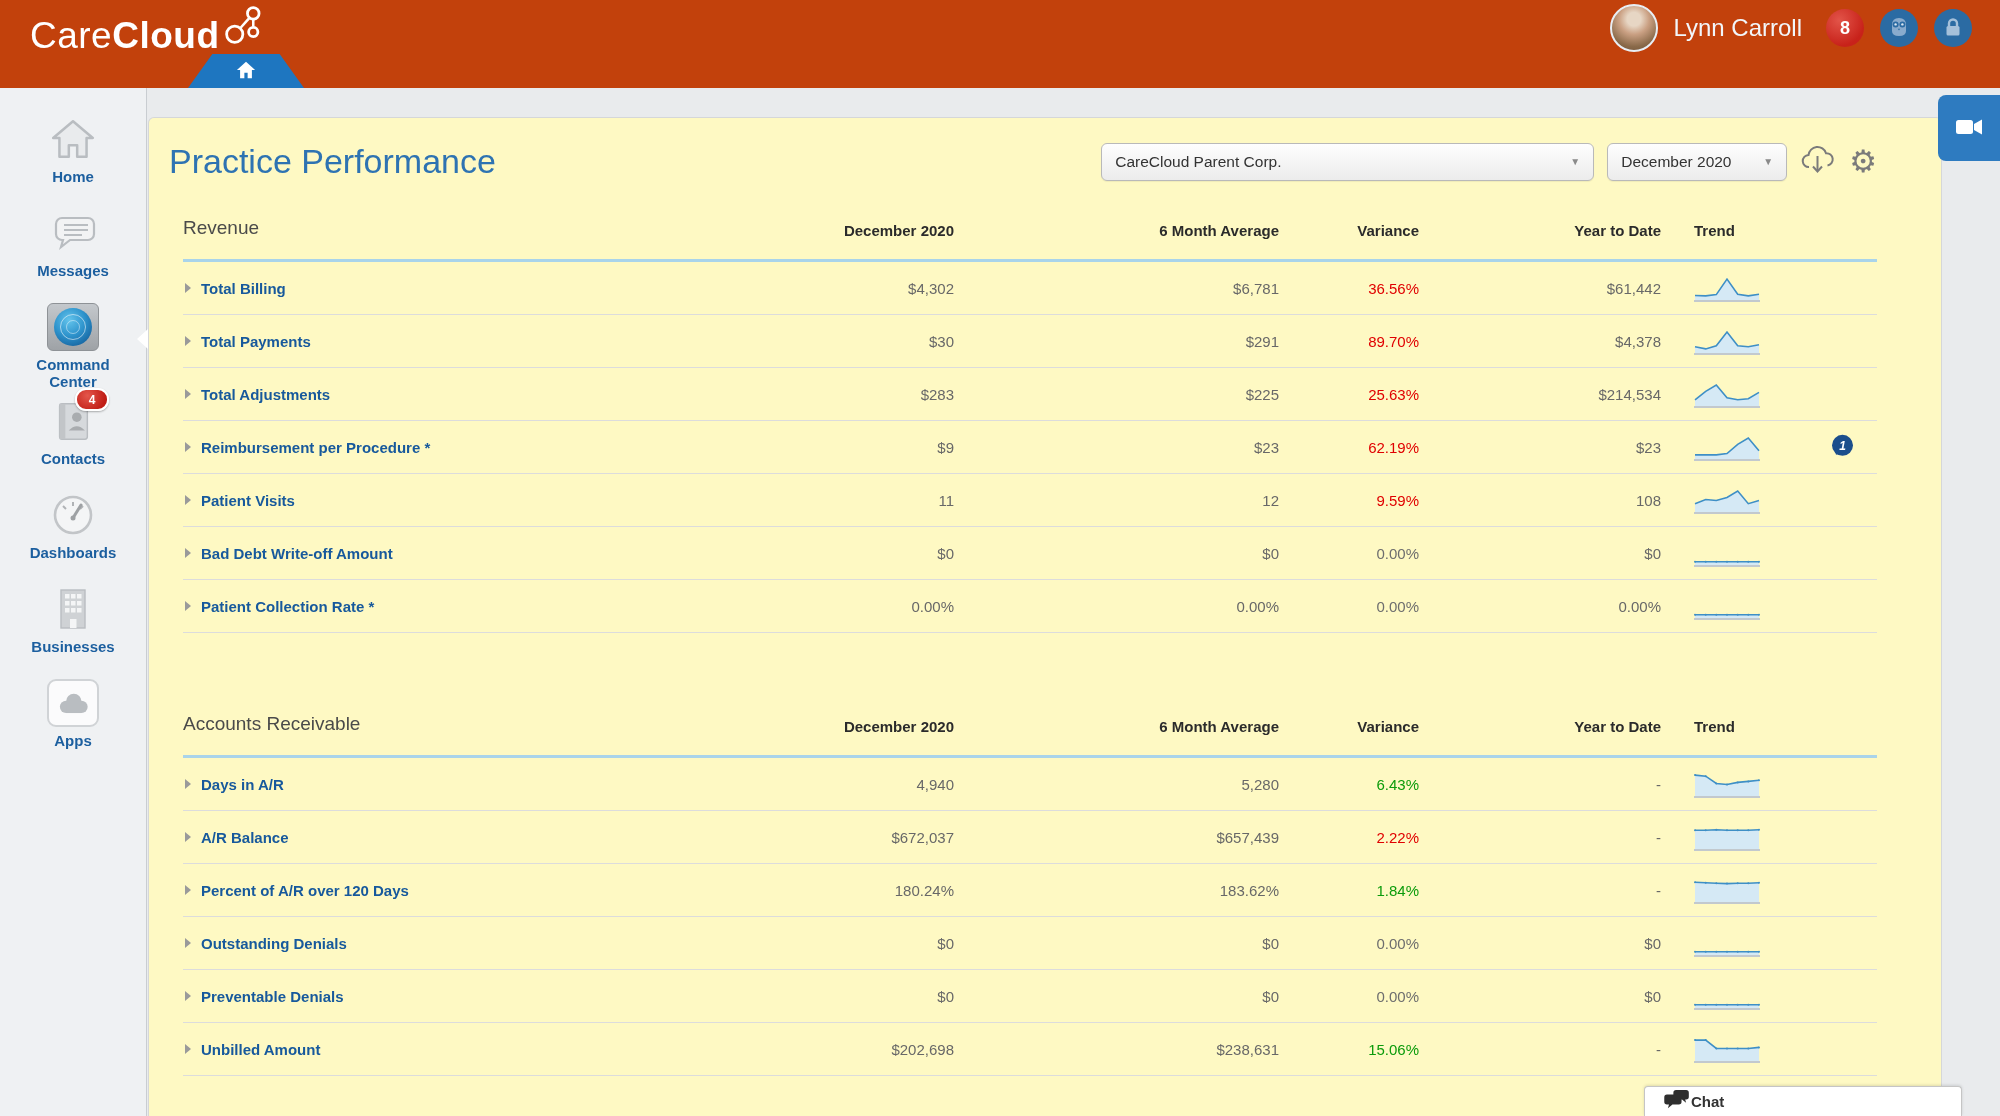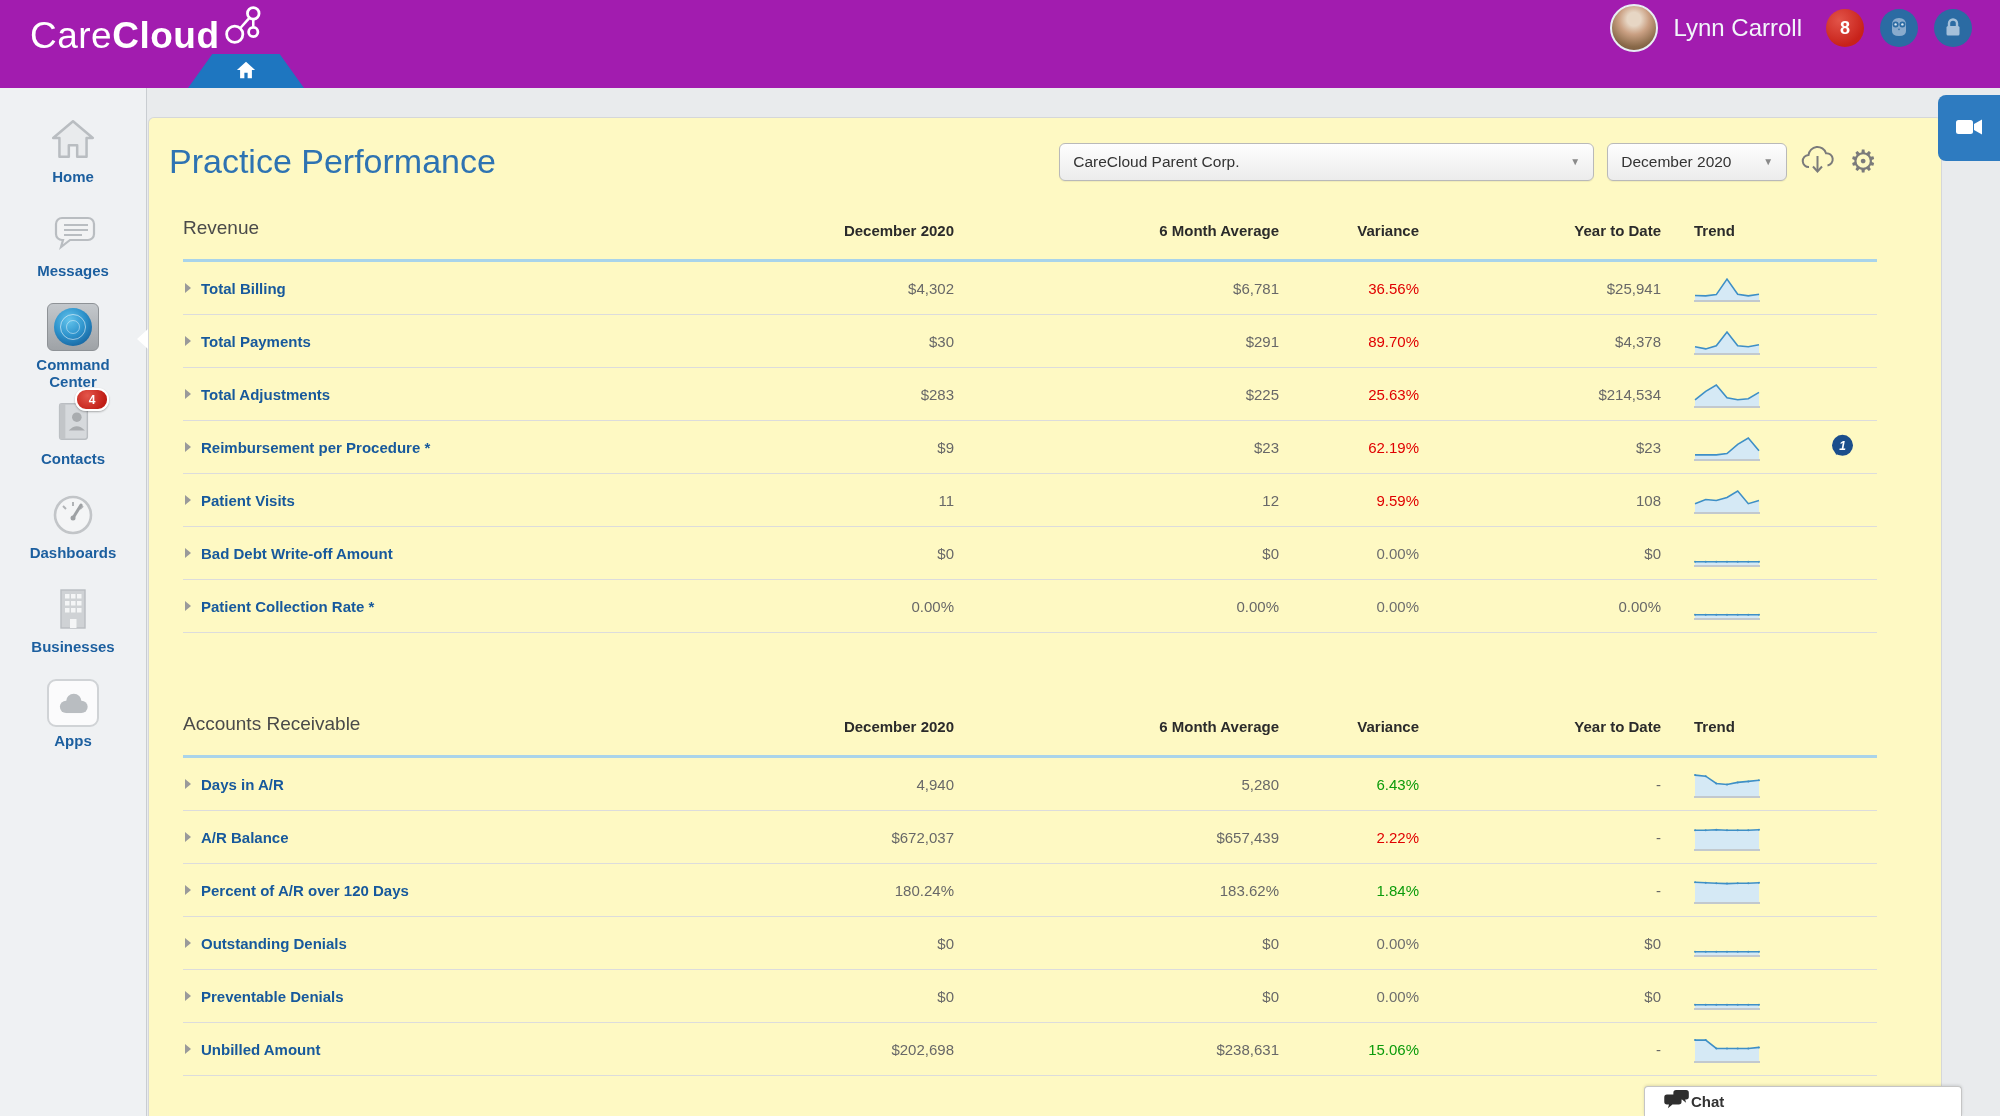--- a/index.html
+++ b/index.html
@@ -1,20 +1,20 @@
 <!DOCTYPE html>
 <html><head>
 <meta charset="utf-8">
 <style>
   html,body{margin:0;padding:0;}
   body{font-family:"Liberation Sans",sans-serif;}
   .app{position:relative;width:2000px;height:1116px;background:#E9EBED;overflow:hidden;}
 
   
-  .topbar{position:relative;height:88px;background:#a21caf;}
+  .topbar{position:relative;height:88px;background:#c2410c;}
   .logo{position:absolute;left:30px;top:10px;display:flex;align-items:flex-start;color:#fff;cursor:pointer;}
   .logo-text{font-size:37px;letter-spacing:.5px;line-height:52px;}
   .logo-care{font-weight:300;}
   .logo-cloud{font-weight:700;}
   .logo svg{margin-left:2px;margin-top:-6px;}
   .topbar-right{position:absolute;right:28px;top:0;height:56px;display:flex;align-items:center;gap:16px;}
   .avatar{width:44px;height:44px;border-radius:50%;border:2px solid #E8EEF4;background:radial-gradient(circle at 50% 30%,#e7d6c4 18%,#caa083 40%,#8a6a4a 72%,#6b4f35);}
   .user-name{color:#F2F6FA;font-size:24px;font-weight:400;margin-right:8px;}
   .circle-btn{width:38px;height:38px;border-radius:50%;display:flex;align-items:center;justify-content:center;border:none;cursor:pointer;}
   .badge-red{background:radial-gradient(circle at 35% 30%,#E25449,#C8221A 70%);color:#fff;font-size:18px;font-weight:700;}
@@ -36,21 +36,21 @@
 
   
   .content{position:absolute;top:88px;left:148px;right:0;bottom:0;padding:29px 58px 0 0;box-sizing:border-box;}
   .card{background:#fef9c3;border:1px solid #D5D7D9;border-bottom:none;border-radius:6px 6px 0 0;min-height:1000px;box-sizing:border-box;}
   .card-head{display:flex;align-items:center;justify-content:space-between;padding:24px 64px 14px 20px;}
   .page-title{margin:0;font-size:34px;font-weight:300;color:#2E73B2;}
   .controls{display:flex;align-items:center;gap:13px;}
   .select{height:38px;border:1px solid #B9B9B9;border-radius:6px;background:linear-gradient(#FEFEFE,#ECECEC);display:flex;align-items:center;justify-content:space-between;padding:0 13px;box-sizing:border-box;cursor:pointer;box-shadow:0 1px 1px rgba(0,0,0,.06);}
   .select .sel-text{font-size:15.5px;color:#333;}
   .select .caret{font-size:10px;color:#8a8a8a;margin-left:10px;}
-  .sel-company{width:535px;}
+  .sel-company{width:493px;}
   .sel-period{width:180px;}
   .icon-btn{background:none;border:none;padding:0;cursor:pointer;display:flex;align-items:center;justify-content:center;}
   .gear-glyph{font-size:31px;color:#7b7b7b;line-height:1;}
 
   
   .section{padding:0 64px 0 34px;}
   .section.second{margin-top:58px;}
   .thead{display:grid;grid-template-columns:1fr 250px 325px 140px 242px 216px;align-items:end;height:44px;padding-bottom:20px;}
   .section-title{font-size:19px;color:#4A4A4A;}
   .th{font-size:15px;font-weight:700;color:#2B2B2B;text-align:right;}
@@ -257,21 +257,21 @@
         <div class="rule"></div>
         <div>
             <div class="trow">
               <div class="cell lbl">
                 <span class="tri"></span>
                 <span class="rlabel">Total Billing</span>
               </div>
               <div class="cell num">$4,302</div>
               <div class="cell num">$6,781</div>
               <div class="cell num var" data-color="red">36.56%</div>
-              <div class="cell num">$25,941</div>
+              <div class="cell num">$61,442</div>
               <div class="cell trend">
                 <span class="spark"><svg width="66" height="30" viewBox="0 0 66 30">
                     <line x1="0" y1="28" x2="66" y2="28" stroke="#C2C9CE" stroke-width="2"></line>
                     <polygon points="1,27 1.0,22.5 11.7,22.9 22.3,21.6 33.0,6.1 43.7,21.2 54.3,22.9 65.0,21.2 65,27" fill="#D5E9F5"></polygon>
                     <polyline points="1.0,22.5 11.7,22.9 22.3,21.6 33.0,6.1 43.7,21.2 54.3,22.9 65.0,21.2" fill="none" stroke="#3E8FC6" stroke-width="1.6"></polyline>
                   </svg></span>
               </div>
             </div>
             <div class="trow">
               <div class="cell lbl">

